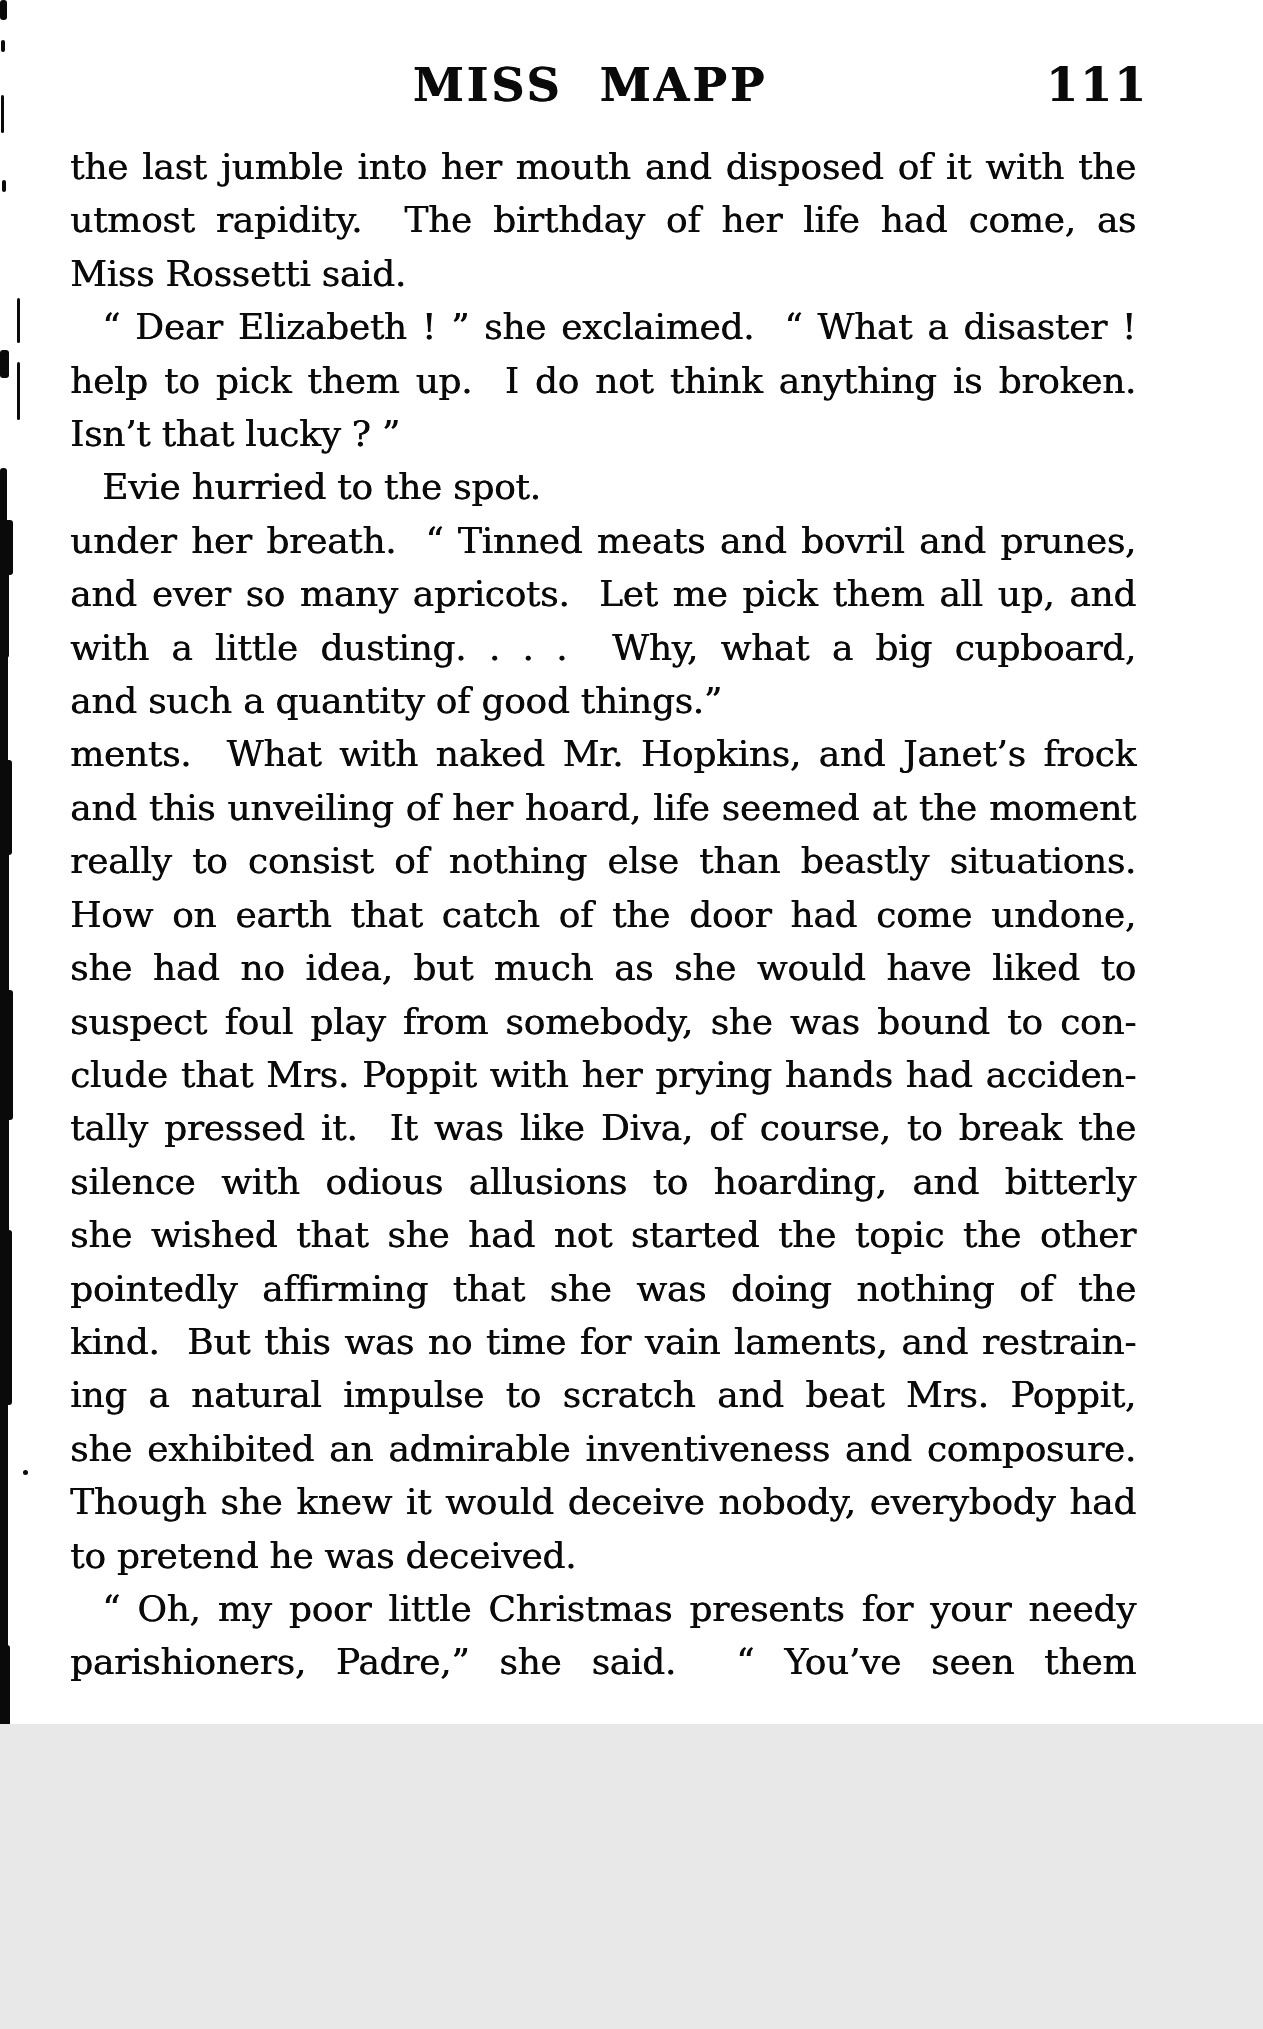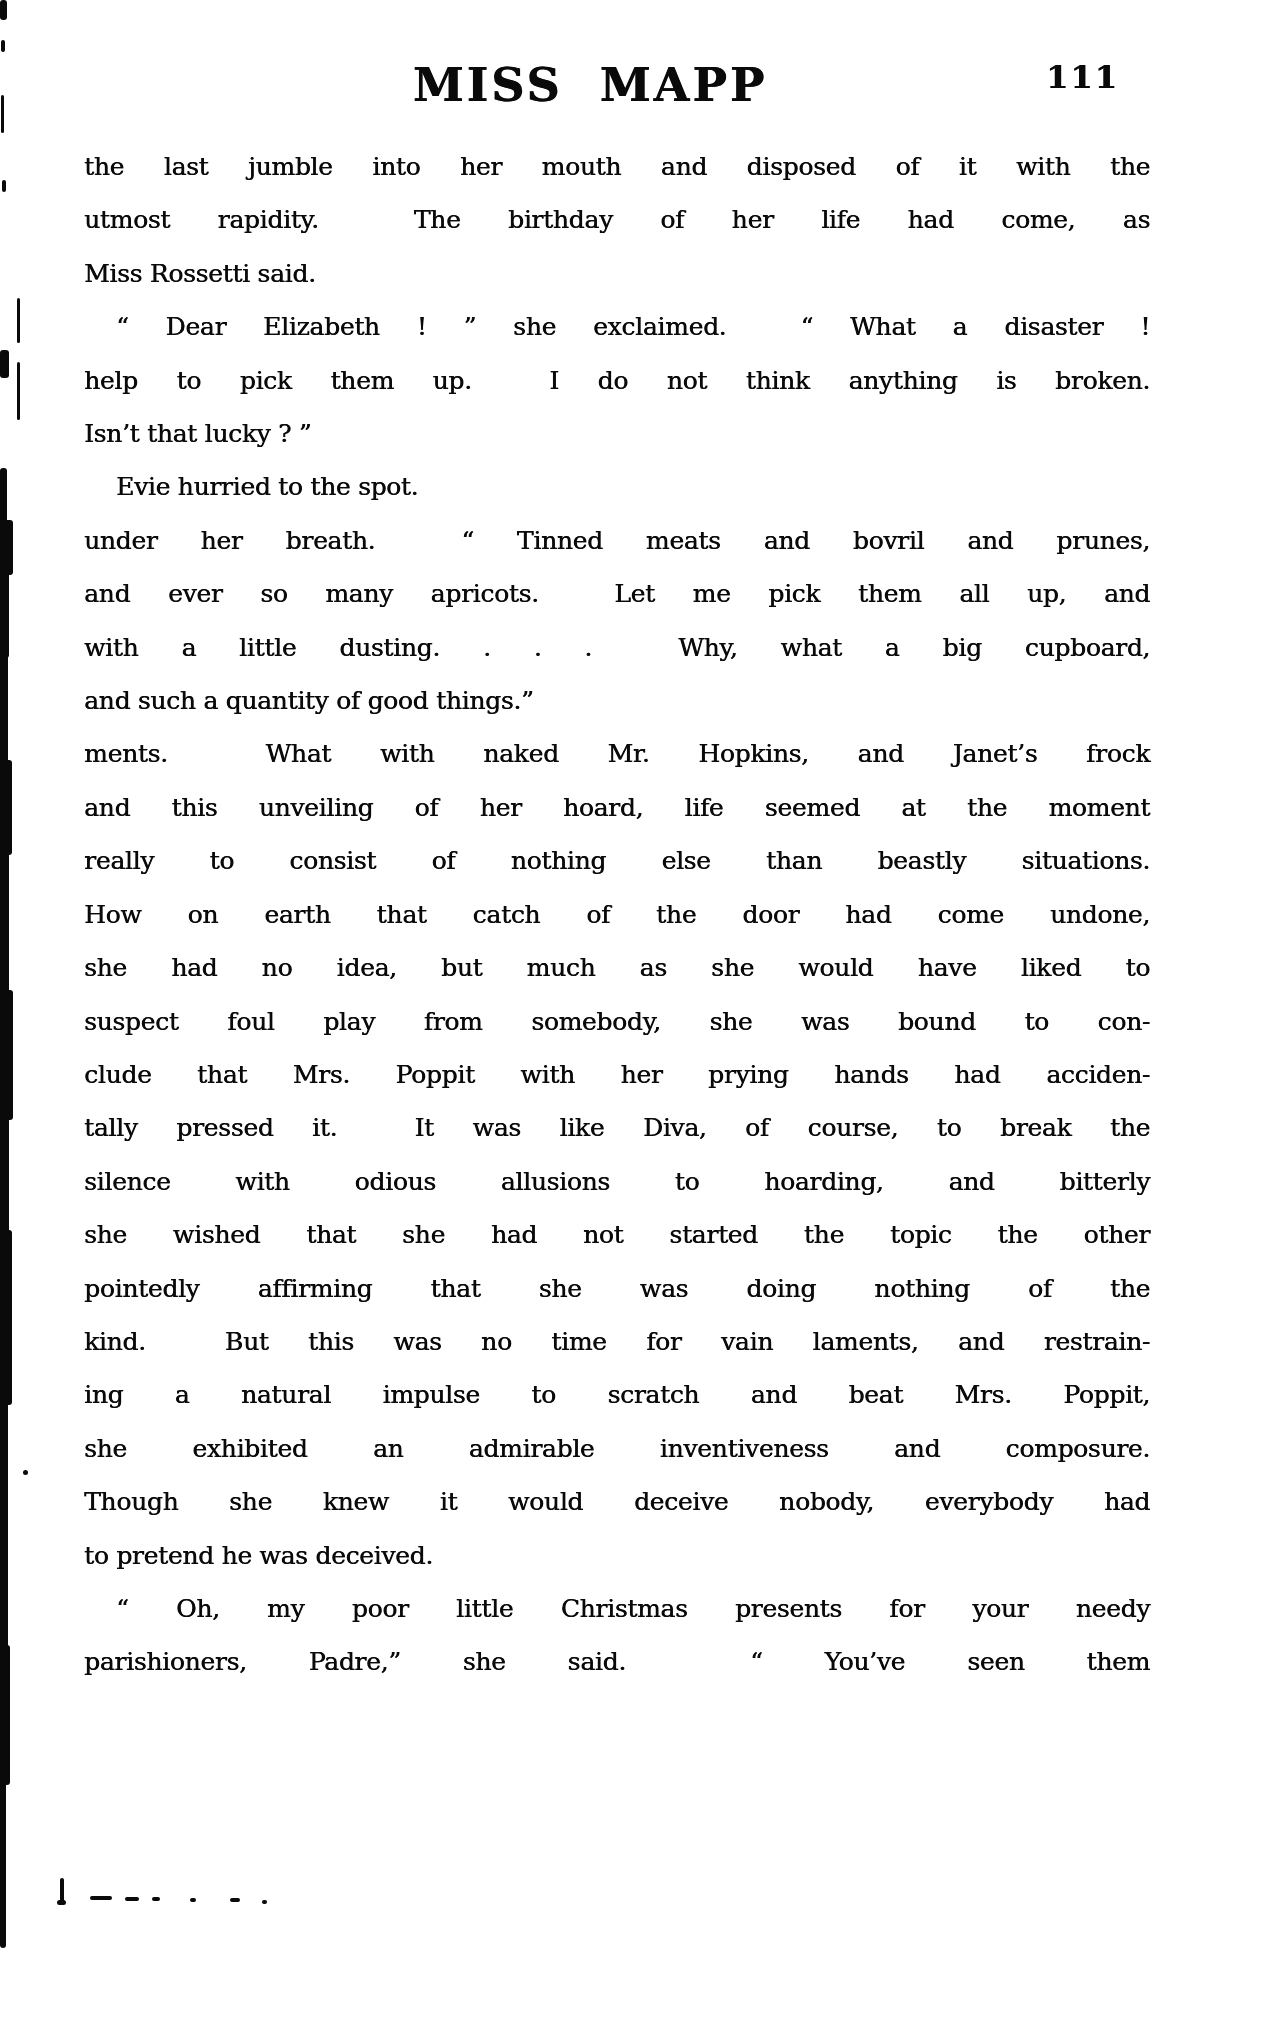--- a/index.html
+++ b/index.html
@@ -1,48 +1,48 @@
 <!DOCTYPE html>
 <html><head>
 <meta charset="utf-8">
 <style>
   html,body{margin:0;padding:0;background:#e8e8e8;}
   .page{
     position:relative;
-    width:1263px;height:2029px;
+    width:1263px;height:1724px;
     background:#ffffff;
     color:#0a0a0a;
     font-family:"DejaVu Serif", serif;
     overflow:hidden;
     margin:0 auto;
   }
   .running-title{
     position:absolute;
     left:590px;top:58px;
     transform:translateX(-50%);
     font-size:46px;
     font-weight:bold;
     letter-spacing:3px;
     word-spacing:18px;
     white-space:nowrap;
     text-shadow:0.6px 0.4px 0 currentColor;
   }
   .page-number{
     position:absolute;
     left:1046px;top:58px;
-    font-size:32px;
+    font-size:46px;
     font-weight:bold;
     letter-spacing:2px;
     text-shadow:0.6px 0.4px 0 currentColor;
   }
   .body-text{
     position:absolute;
-    left:84px;top:140px;
+    left:70px;top:140px;
     width:1066px;
-    font-size:25px;
+    font-size:36px;
     line-height:53.4px;
     letter-spacing:-0.3px;
     text-shadow:0.5px 0.3px 0 currentColor;
   }
   .line{white-space:normal;}
   .line.just{text-align:justify;text-align-last:justify;}
   .line.indent{padding-left:32px;}
   .artifact-layer{position:absolute;left:0;top:0;width:100%;height:100%;pointer-events:none;}
   .mark{
     position:absolute;

